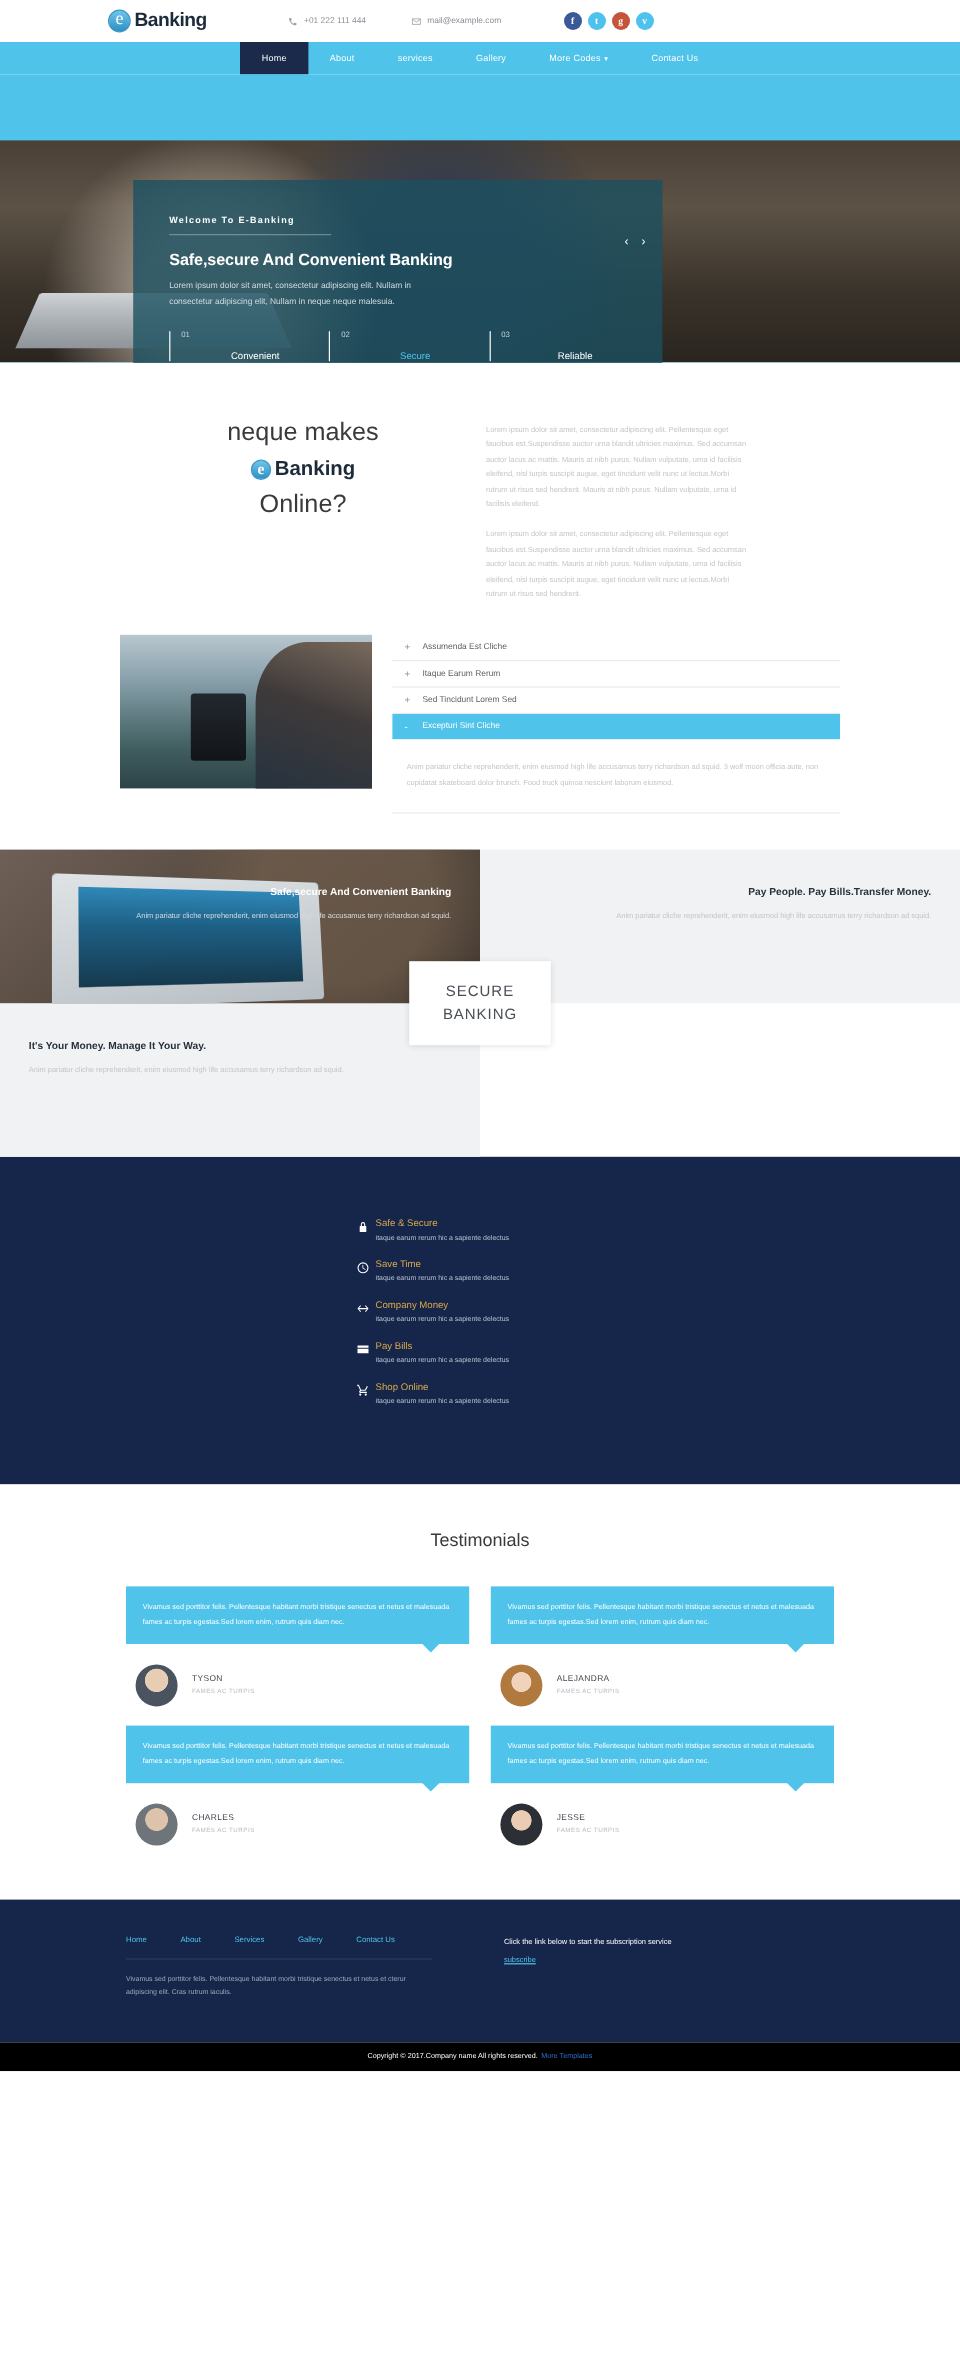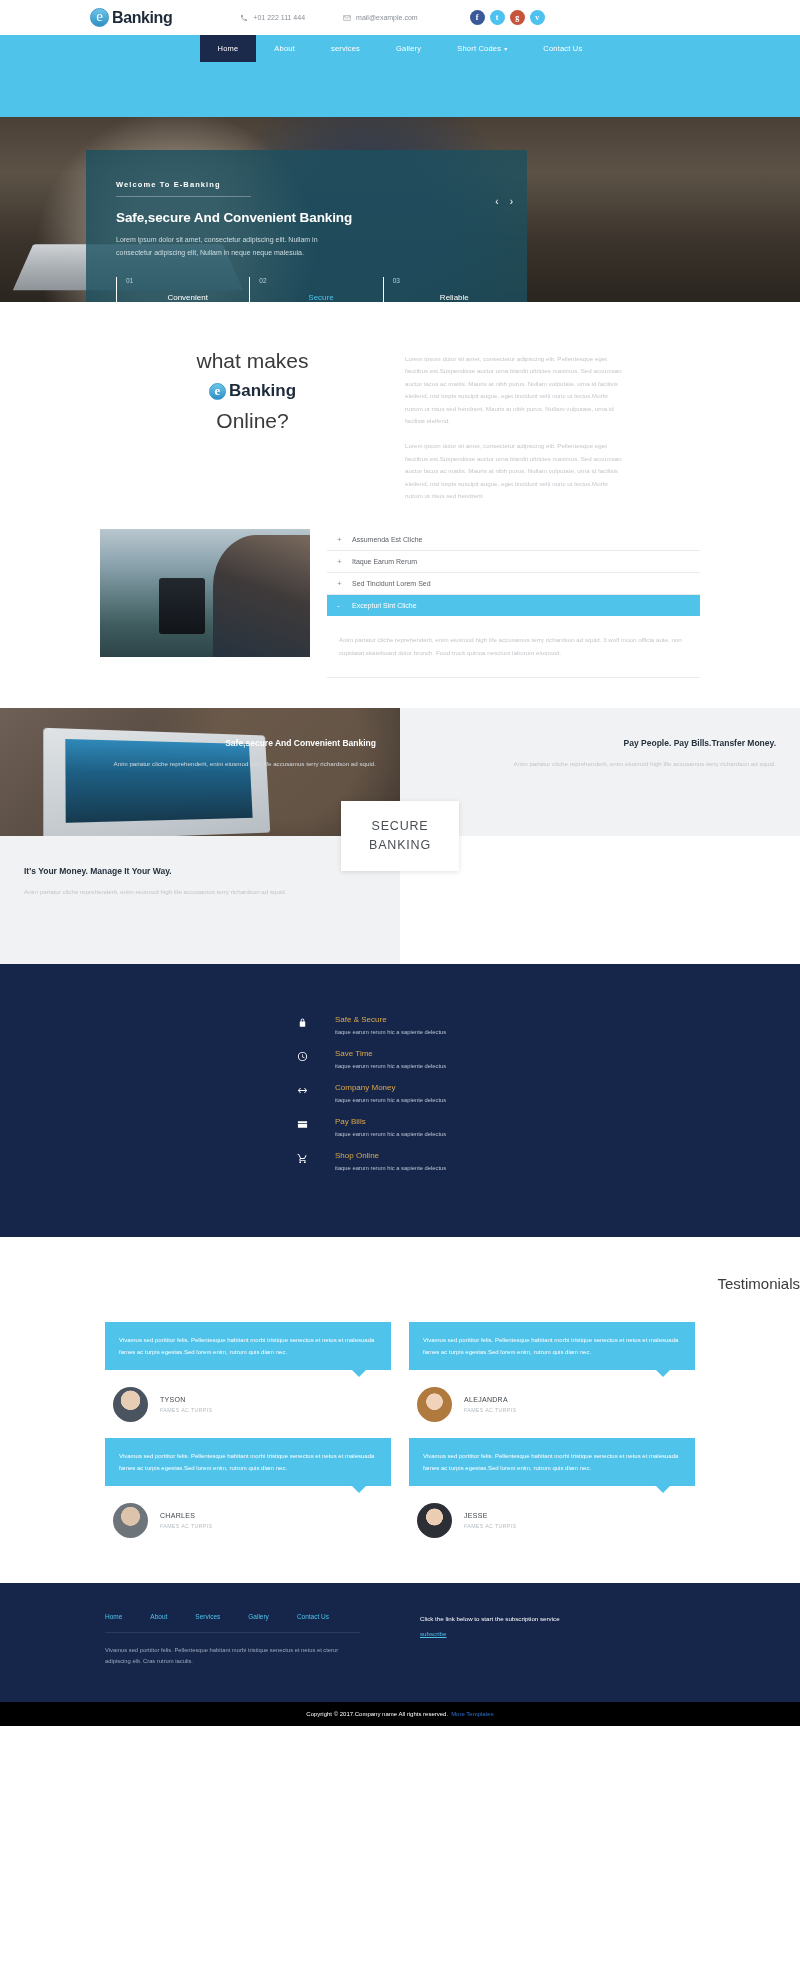--- a/index.html
+++ b/index.html
@@ -72,21 +72,21 @@
       radial-gradient(circle at 22% 72%, rgba(230,215,200,.55) 0 9%, transparent 22%),
       radial-gradient(circle at 46% 60%, rgba(40,55,80,.75) 0 16%, transparent 34%),
       linear-gradient(180deg,#4a4036 0%, #5c5246 30%, #3a332b 68%, #2a251f 100%);
   }
   .hero-photo:before {
     content:""; position:absolute; left:3%; bottom:0; width:26%; height:40%;
     background: linear-gradient(180deg,#cfd3d6,#8e9499); border-radius: 3px 3px 0 0;
     transform: perspective(300px) rotateX(52deg);
   }
   .hero-box {
-    position: absolute; left: 86px; top: 88px; width: 441px; height: 194px;
+    position: absolute; left: 111px; top: 88px; width: 441px; height: 194px;
     background: rgba(28,80,96,.80);
   }
   .hero-inner { padding: 23px 0 0 30px; }
   .hero-kicker {
     font-size: 7.5px; font-weight: bold; color: #ffffff;
     letter-spacing: 1.1px; padding-bottom: 7px;
     border-bottom: 1px solid rgba(255,255,255,.3);
     display: inline-block; padding-right: 30px;
   }
   .hero-title {
@@ -203,29 +203,29 @@
   .dark { background: #16264a; padding: 46px 0 52px; display: flex; justify-content: center; gap: 42px; }
   .ob-card {
     width: 150px; height: 128px; border: 1.5px solid #7d8ca5;
     padding: 16px 14px 0 14px;
   }
   .ob-t1 { font-size: 12px; font-weight: bold; color: #4fc3ea; letter-spacing: .2px; }
   .ob-t2 { font-size: 6.5px; font-weight: bold; color: #ffffff; letter-spacing: 1.4px; margin-top: 3px; }
   .ob-p { margin-top: 9px; font-size: 6px; line-height: 2.0; color: #b7c2d2; }
   .ob-link { margin-top: 11px; font-size: 6px; color: #4fc3ea; cursor: pointer; display: inline-block; }
   .svc-list { width: 210px; padding-top: 5px; }
-  .svc { display: flex; gap: 26px; margin-bottom: 14px; }
+  .svc { display: flex; gap: 4px; margin-bottom: 14px; }
   .svc-ico { width: 14px; flex: none; display: flex; justify-content: center; padding-top: 2px; }
   .svc-ico svg { width: 11px; height: 11px; fill: #ffffff; }
   .svc-ttl { font-size: 8px; color: #d9a84a; }
   .svc-sub { margin-top: 5px; font-size: 5.8px; color: #b7c2d2; }
 
   
   .tsec { background: #ffffff; padding: 38px 0 45px; }
-  .tsec h2 { text-align: right; font-size: 15px; font-weight: 400; color: #3a3a3a; }
+  .tsec h2 { text-align: center; font-size: 15px; font-weight: 400; color: #3a3a3a; }
   .tgrid {
     display: grid; grid-template-columns: 1fr 1fr;
     gap: 16px 18px; padding: 30px 105px 0 105px;
   }
   .tcard { }
   .bubble {
     background: #4fc3ea; color: #ffffff; font-size: 6px; line-height: 2.0;
     padding: 12px 14px; position: relative;
   }
   .bubble:after {
@@ -293,21 +293,21 @@
     </div>
   </div>
 
   <div class="navbar">
     <div class="nav-inner">
       <div class="nav-item active">Home</div>
       <div class="nav-item">About</div>
       <div class="nav-item">services</div>
       <div class="nav-item">Gallery</div>
       <div class="nav-item">
-        <span>Short Codes</span>
+        <span>More Codes</span>
         <span style="margin-left:3px;font-size:6px;">▾</span>
       </div>
       <div class="nav-item">Contact Us</div>
     </div>
   </div>
 
   <div class="hero">
     <div class="hero-photo"></div>
     <div class="hero-box">
       <div class="hero-inner">
@@ -333,21 +333,21 @@
       <div class="hero-arrows">
         <span>‹</span>
         <span>›</span>
       </div>
     </div>
   </div>
 
   <div class="unique">
     <div style="width:100px"></div>
     <div class="unique-left">
-      <div class="u-l1">what makes</div>
+      <div class="u-l1">neque makes</div>
       <div class="u-l2">
         <span class="logo-mark"></span>
         <span>Banking</span>
       </div>
       <div class="u-l3">Online?</div>
     </div>
     <div class="unique-right">
       <div class="u-para">Lorem ipsum dolor sit amet, consectetur adipiscing elit. Pellentesque eget faucibus est.Suspendisse auctor urna blandit ultricies maximus. Sed accumsan auctor lacus ac mattis. Mauris at nibh purus. Nullam vulputate, urna id facilisis eleifend, nisl turpis suscipit augue, eget tincidunt velit nunc ut lectus.Morbi rutrum ut risus sed hendrerit. Mauris at nibh purus. Nullam vulputate, urna id facilisis eleifend.</div>
       <div class="u-para">Lorem ipsum dolor sit amet, consectetur adipiscing elit. Pellentesque eget faucibus est.Suspendisse auctor urna blandit ultricies maximus. Sed accumsan auctor lacus ac mattis. Mauris at nibh purus. Nullam vulputate, urna id facilisis eleifend, nisl turpis suscipit augue, eget tincidunt velit nunc ut lectus.Morbi rutrum ut risus sed hendrerit.</div>
     </div>

